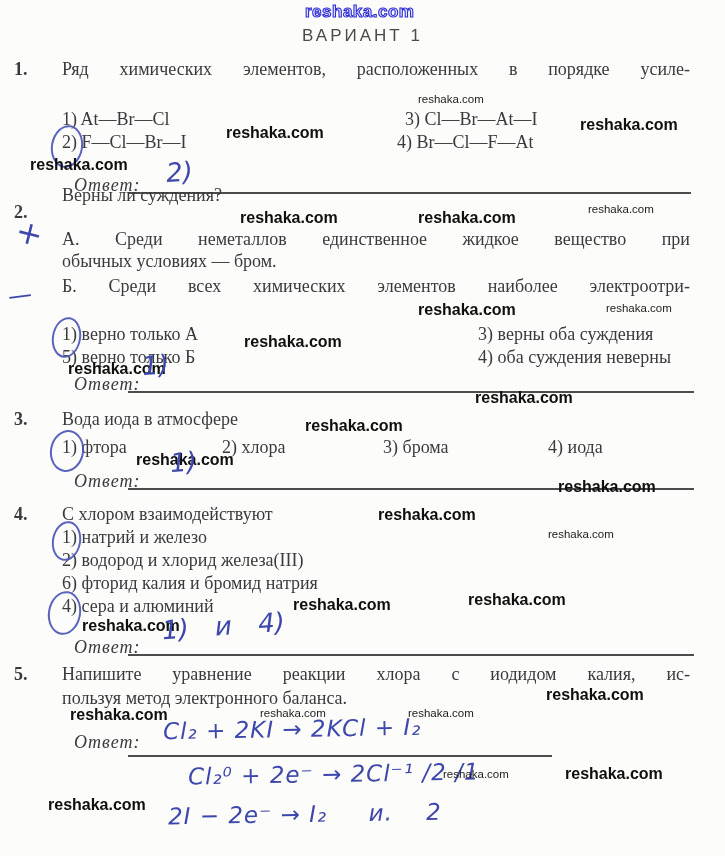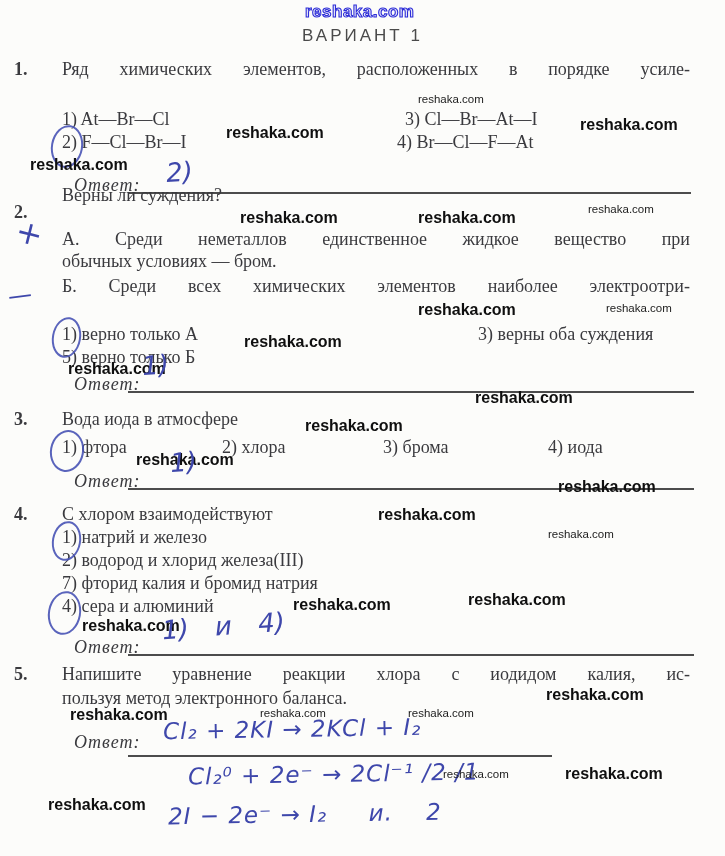--- a/index.html
+++ b/index.html
@@ -64,20 +64,21 @@
   <div class="t just" style="left:62px; top:210px;margin-top:18px;">А. Среди неметаллов единственное жидкое вещество при</div>
   <div class="t" style="left:62px; top:250px;">обычных условиях — бром.</div>
   <span class="hand mark-minus" style="left:8px; top:281px;">—</span>
   <div class="t just" style="left:62px; top:275px;">Б. Среди всех химических элементов наиболее электроотри-</div>
   <span class="wm-s" style="left:606px; top:302px;">reshaka.com</span>
   <span class="wm-b" style="left:418px; top:301px;">reshaka.com</span>
   <span class="t" style="left:62px; top:323px;">1) верно только А</span>
   <span class="t" style="left:478px; top:323px;">3) верны оба суждения</span>
   <span class="wm-b" style="left:244px; top:333px;">reshaka.com</span>
   <span class="t" style="left:62px; top:346px;">5) верно только Б</span>
+  <span class="t" style="left:478px; top:346px;">4) оба суждения неверны</span>
   <div class="circle" style="left:52px; top:317px; width:25px; height:37px;"></div>
   <span class="wm-b" style="left:68px; top:360px;">reshaka.com</span>
   <span class="t anslabel" style="left:62px; top:373px;">Ответ:</span>
   <div class="ansline" style="left:128px; top:391px; width:566px;"></div>
   <span class="hand hand-ans" style="left:142px; top:350px;">1)</span>
   <span class="wm-b" style="left:475px; top:389px;">reshaka.com</span>
 
   <span class="t num" style="left:14px; top:408px;">3.</span>
   <div class="t" style="left:62px; top:408px;">Вода иода в атмосфере</div>
   <span class="wm-b" style="left:305px; top:417px;">reshaka.com</span>
@@ -91,21 +92,21 @@
   <div class="ansline" style="left:128px; top:488px; width:566px;"></div>
   <span class="hand hand-ans" style="left:170px; top:447px;">1)</span>
   <span class="wm-b" style="left:558px; top:478px;">reshaka.com</span>
 
   <span class="t num" style="left:14px; top:503px;">4.</span>
   <div class="t" style="left:62px; top:503px;">С хлором взаимодействуют</div>
   <span class="wm-b" style="left:378px; top:506px;">reshaka.com</span>
   <span class="t" style="left:62px; top:526px;">1) натрий и железо</span>
   <span class="wm-s" style="left:548px; top:528px;">reshaka.com</span>
   <span class="t" style="left:62px; top:549px;">2) водород и хлорид железа(III)</span>
-  <span class="t" style="left:62px; top:572px;">7) фторид калия и бромид натрия</span>
+  <span class="t" style="left:62px; top:572px;">6) фторид калия и бромид натрия</span>
   <span class="t" style="left:62px; top:595px;">4) сера и алюминий</span>
   <div class="circle" style="left:52px; top:521px; width:25px; height:36px;"></div>
   <div class="circle" style="left:48px; top:591px; width:29px; height:40px;"></div>
   <span class="wm-b" style="left:293px; top:596px;">reshaka.com</span>
   <span class="wm-b" style="left:468px; top:591px;">reshaka.com</span>
   <span class="wm-b" style="left:82px; top:617px;">reshaka.com</span>
   <span class="t anslabel" style="left:62px; top:636px;">Ответ:</span>
   <div class="ansline" style="left:128px; top:654px; width:566px;"></div>
   <span class="hand hand-ans hand-q4" style="left:162px; top:611px;">1) и 4)</span>
 

